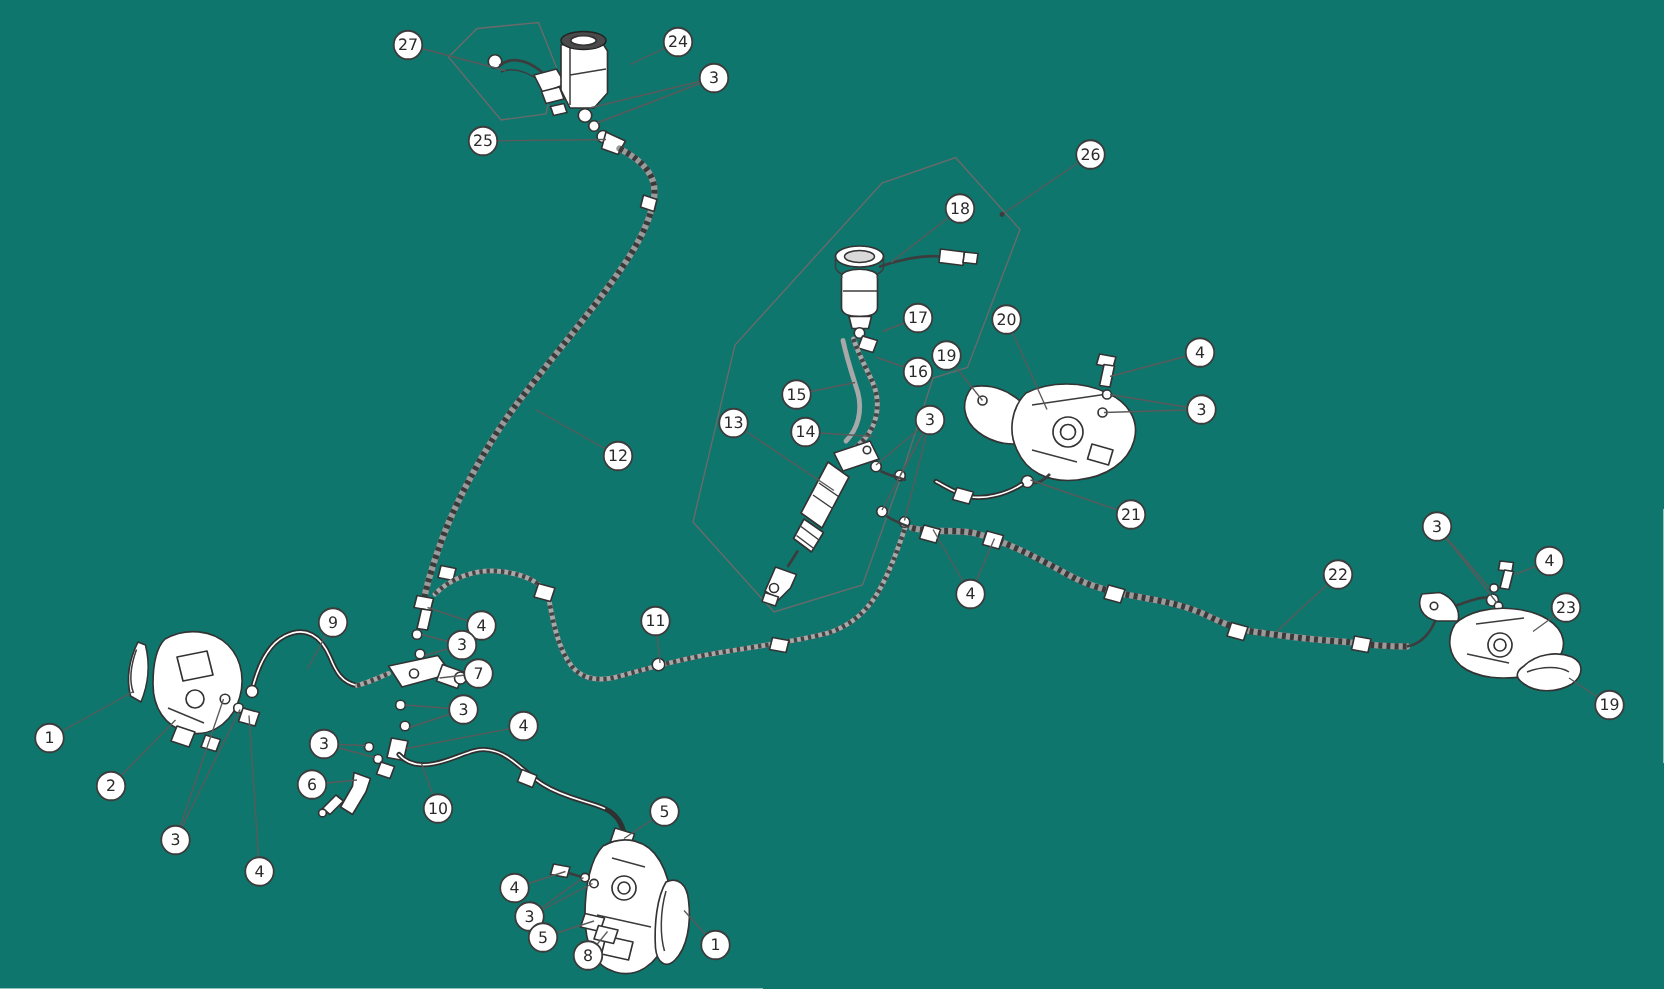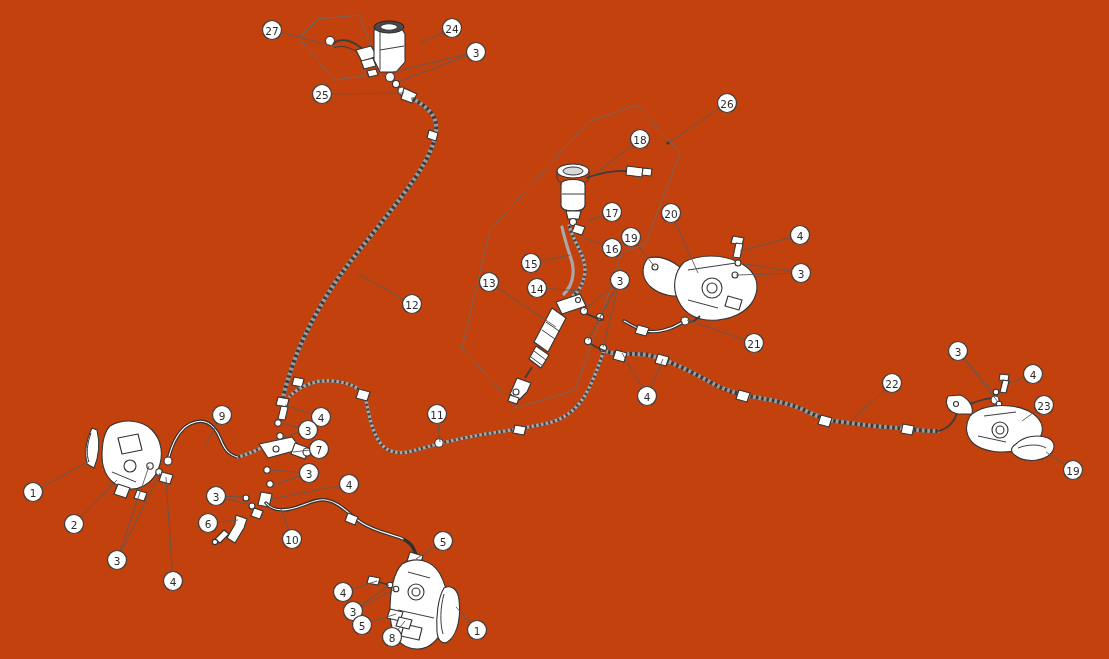--- a/index.html
+++ b/index.html
@@ -1,16 +1,16 @@
 <!DOCTYPE html>
 <html><head>
 <meta charset="utf-8">
 <style>
   html,body{margin:0;padding:0;background:#fff;}
-  #stage{position:relative;width:1109px;height:659px;background:#c2410c;overflow:hidden;
+  #stage{position:relative;width:1109px;height:659px;background:#0f766e;overflow:hidden;
          font-family:"DejaVu Sans",sans-serif;}
   svg{position:absolute;left:0;top:0;}
   .leader{stroke:#5a5a5a;stroke-width:0.9;fill:none;}
   .callout-circle{fill:#ffffff;stroke:#3c3c3c;stroke-width:1.2;}
   .callout-text{font-family:"DejaVu Sans",sans-serif;font-size:10.5px;fill:#2b2b2b;}
   .part{fill:#ffffff;stroke:#333;stroke-width:1.1;stroke-linejoin:round;}
   .part-dark{fill:#4a4a4a;stroke:#222;stroke-width:1;}
   .part-mid{fill:#d9d9d9;stroke:#333;stroke-width:1;}
   .thin{fill:none;stroke:#3c3c3c;stroke-width:1;}
   .thin2{fill:none;stroke:#3c3c3c;stroke-width:1.8;}

